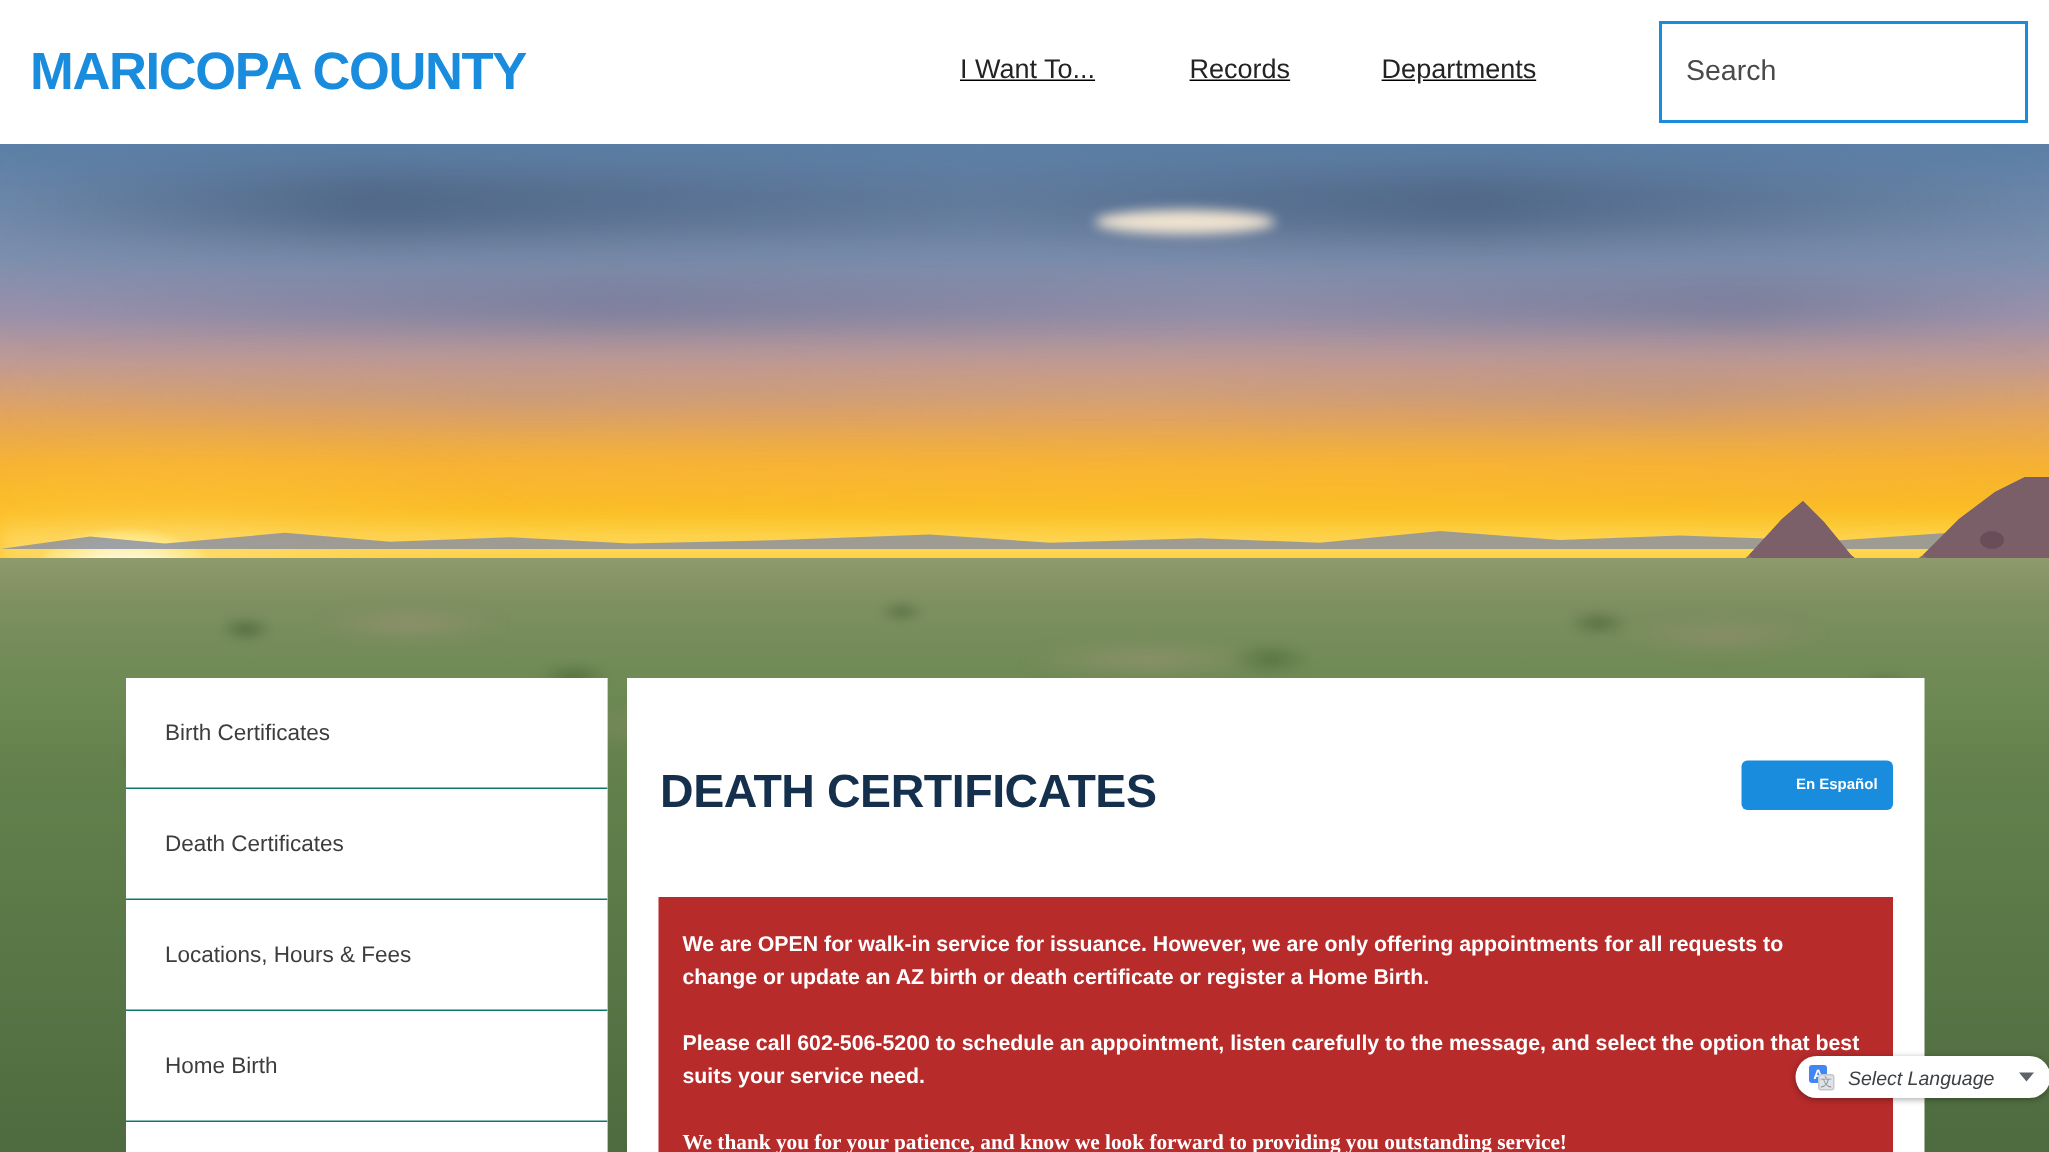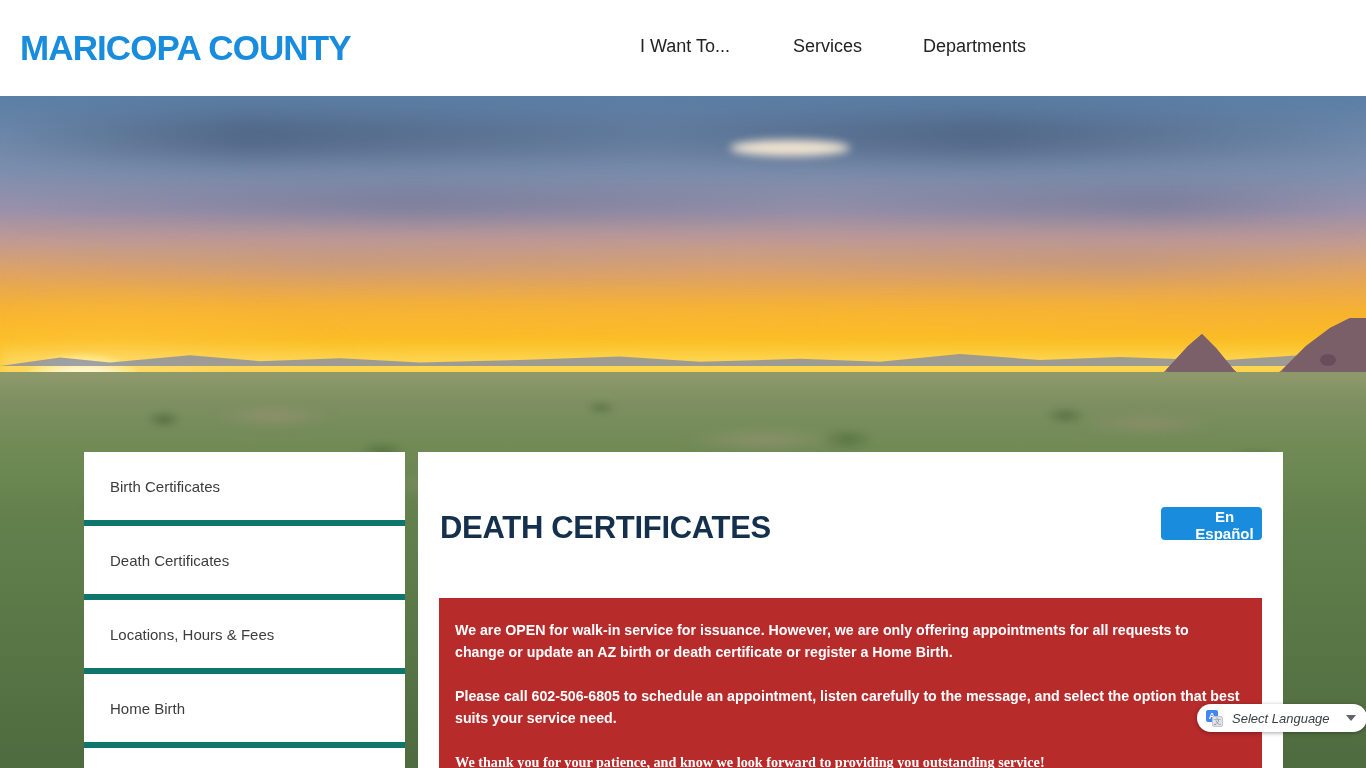--- a/index.html
+++ b/index.html
@@ -23,21 +23,21 @@
     position: absolute; left: 20px; top: 28px;
     font-size: 35px;
     font-weight: 700;
     letter-spacing: -0.9px;
     color: #1a8cdd;
     font-family: "Liberation Sans", sans-serif;
     white-space: nowrap;
   }
   .nav {
     position: absolute; left: 640px; top: 34px;
-    display: flex; align-items: center;
+    display: flex; align-items: center; text-decoration: underline;
   }
   .nav-item {
     font-size: 18px;
     color: #232323;
     text-decoration: none;
     white-space: nowrap;
     cursor: pointer;
     padding: 2px 0;
   }
   .nav-item.n1 { margin-right: 63px; }
@@ -183,21 +183,21 @@
     left: 84px; top: 452px;
     width: 321px; height: 316px;
     background: #ffffff;
     z-index: 20;
     overflow: hidden;
   }
   .side-item {
     height: 74px;
     display: flex; align-items: center;
     padding-left: 26px;
-    border-bottom: 6px solid #0f766e;
+    border-bottom: 1px solid #0f766e;
     font-size: 15px;
     color: #3d3d3d;
     cursor: pointer;
     background: #ffffff;
   }
   .side-item:first-child { border-top: none; }
 
   .main-card {
     position: absolute;
     left: 418px; top: 452px;
@@ -229,21 +229,21 @@
     margin: 0;
   }
   .espanol {
     position: absolute;
     right: 21px; top: 55px;
     width: 101px; height: 33px;
     background: #1a8cdd;
     color: #ffffff;
     border: none;
     border-radius: 4px;
-    font-size: 15px;
+    font-size: 10px;
     font-weight: 600;
     cursor: pointer;
     font-family: "Liberation Sans", sans-serif;
     padding-left: 32px;
   }
 
   .alert {
     position: absolute;
     left: 21px; top: 146px;
     width: 823px;
@@ -354,24 +354,28 @@
   <div class="hero-ground"></div>
   <div class="ground-tex"></div>
   <div class="dirt-patch"></div>
 </div>
 
 <header class="header">
   <div class="logo">MARICOPA COUNTY</div>
 
   <nav class="nav">
     <a class="nav-item n1">I Want To...</a>
-    <a class="nav-item n2">Services</a>
+    <a class="nav-item n2">Records</a>
     <a class="nav-item n3">Departments</a>
   </nav>
 
+  <div class="searchwrap">
+    <input class="search-input" type="text" placeholder="Search" style="">
+
+  </div>
 </header>
 
 <aside class="sidebar">
   <div class="side-item">
     <span>Birth Certificates</span>
   </div>
   <div class="side-item">
     <span>Death Certificates</span>
   </div>
   <div class="side-item">
@@ -387,21 +391,21 @@
 
 <main class="main-card">
 
 
   <h1 class="page-title">DEATH CERTIFICATES</h1>
 
   <button class="espanol">En Español</button>
 
   <div class="alert">
     <p>We are OPEN for walk-in service for issuance. However, we are only offering appointments for all requests to change or update an AZ birth or death certificate or register a Home Birth.</p>
-    <p>Please call 602-506-6805 to schedule an appointment, listen carefully to the message, and select the option that best suits your service need.</p>
+    <p>Please call 602-506-5200 to schedule an appointment, listen carefully to the message, and select the option that best suits your service need.</p>
     <p>We thank you for your patience, and know we look forward to providing you outstanding service!</p>
   </div>
 
 </main>
 
 <div class="gtrans">
   <span class="gt-icon">
     <span class="g-blue">A</span>
     <span class="g-grey">文</span>
   </span>

